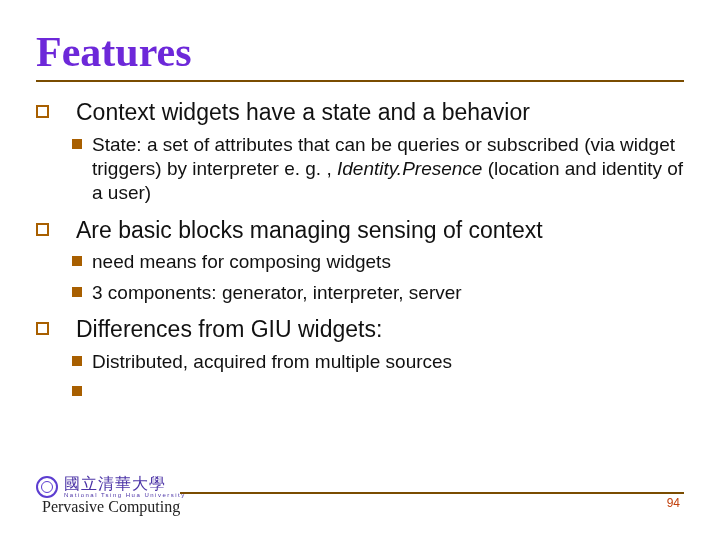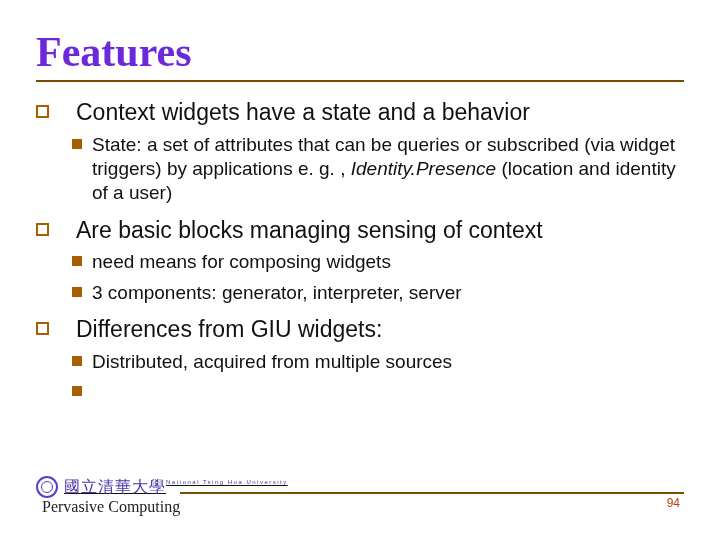--- a/index.html
+++ b/index.html
@@ -98,23 +98,22 @@
   }
   .uni-logo::before {
     content: "";
     position: absolute;
     left: 3px; top: 3px; right: 3px; bottom: 3px;
     border: 1px solid #5c3dd0;
     border-radius: 50%;
   }
   .uni-text-wrap {
     display: flex;
-    flex-direction: row;
+    flex-direction: column;
     line-height: 1;
-    text-decoration: underline;
   }
   .uni-cn {
     font-family: "Songti SC", "SimSun", serif;
     font-size: 16px;
     color: #4b33a6;
     letter-spacing: 1px;
   }
   .uni-en {
     font-family: Arial, sans-serif;
     font-size: 6px;
@@ -146,21 +145,21 @@
   <div class="rule"></div>
 
   <div class="content">
 
     <div class="lvl1">
       <span class="bullet1"></span>
       <span>Context widgets have a state and a behavior</span>
     </div>
     <div class="lvl2">
       <span class="bullet2"></span>
-      <span>State: a set of attributes that can be queries or subscribed (via widget triggers) by applications e. g. , </span><span class="italic">Identity.Presence</span><span> (location and identity of a user)</span>
+      <span>State: a set of attributes that can be queries or subscribed (via widget triggers) by interpreter e. g. , </span><span class="italic">Identity.Presence</span><span> (location and identity of a user)</span>
     </div>
 
     <div class="lvl1">
       <span class="bullet1"></span>
       <span>Are basic blocks managing sensing of context</span>
     </div>
     <div class="lvl2">
       <span class="bullet2"></span>
       <span>need means for composing widgets</span>
     </div>

